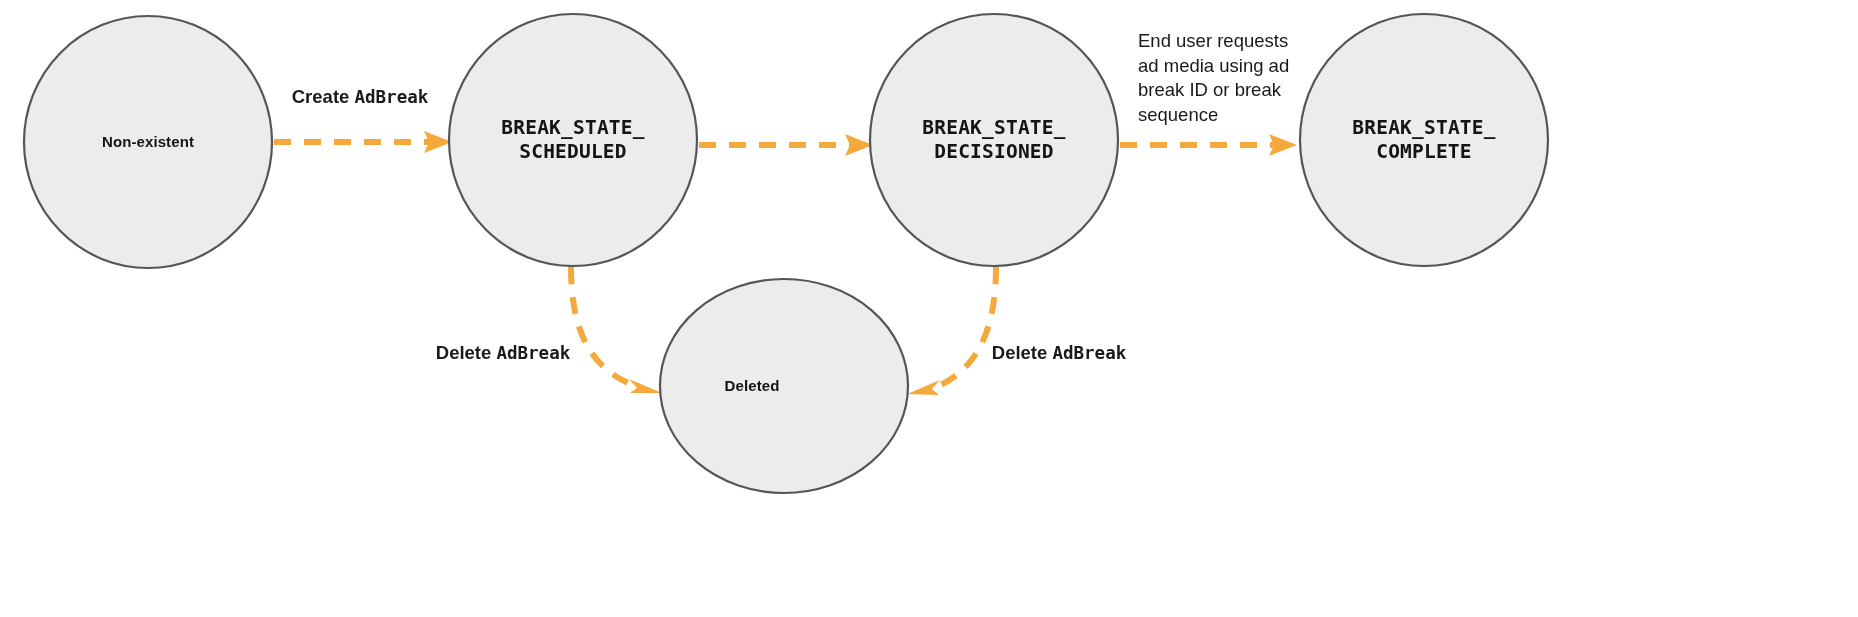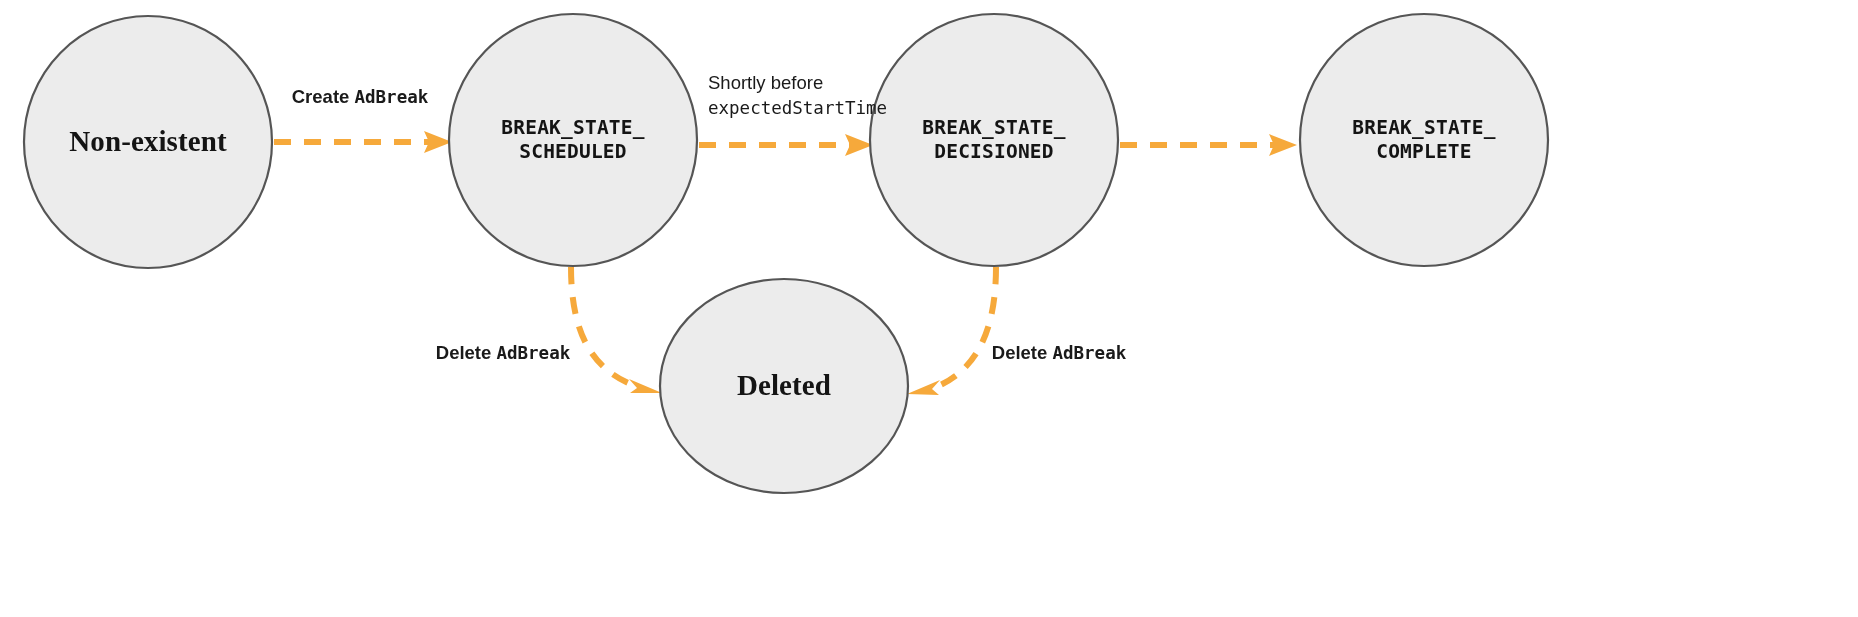--- a/index.html
+++ b/index.html
@@ -44,22 +44,22 @@
     position: absolute;
     text-align: center;
     color: #141414;
     font-weight: bold;
     line-height: 1.24;
     transform: translate(-50%, -50%);
     white-space: pre;
     pointer-events: none;
   }
   .node-label.plain {
-    font-family: Liberation Serif, serif;
-    font-size: 29px;
+    font-family: Liberation Sans, sans-serif;
+    font-size: 15px;
     letter-spacing: 0.1px;
   }
   .node-label.mono {
     font-family: "DejaVu Sans Mono", monospace;
     font-size: 19.5px;
     letter-spacing: 0.2px;
     text-align: center;
   }
   .edge-label {
     position: absolute;
@@ -128,20 +128,20 @@
     </g>
   </svg>
 
   <div class="node-label plain" style="left:148px;  top:142px;">Non-existent</div>
   <div class="node-label mono" style="left:573px;  top:140px;">BREAK_STATE_
 SCHEDULED</div>
   <div class="node-label mono" style="left:994px;  top:140px;">BREAK_STATE_
 DECISIONED</div>
   <div class="node-label mono" style="left:1424px; top:140px;">BREAK_STATE_
 COMPLETE</div>
-  <div class="node-label plain" style="left:784px;  top:386px;">Deleted</div>
+  <div class="node-label plain" style="left:752px;  top:386px;">Deleted</div>
 
   <div class="edge-label center" style="left:360px;  top:97px;"><span>Create </span><span class="code">AdBreak</span></div>
-  <div class="edge-label left" style="left:708px;  top:96px;"><span>Shortly before</span><br><span class="code">expectedStartTime</span></div>
+  <div class="edge-label left" style="left:1138px; top:78px;"><span>End user requests</span><br><span>ad media using ad</span><br><span>break ID or break</span><br><span>sequence</span></div>
   <div class="edge-label center" style="left:503px;  top:353px;"><span>Delete </span><span class="code">AdBreak</span></div>
   <div class="edge-label center" style="left:1059px; top:353px;"><span>Delete </span><span class="code">AdBreak</span></div>
 
 </div>
 
 </body></html>

